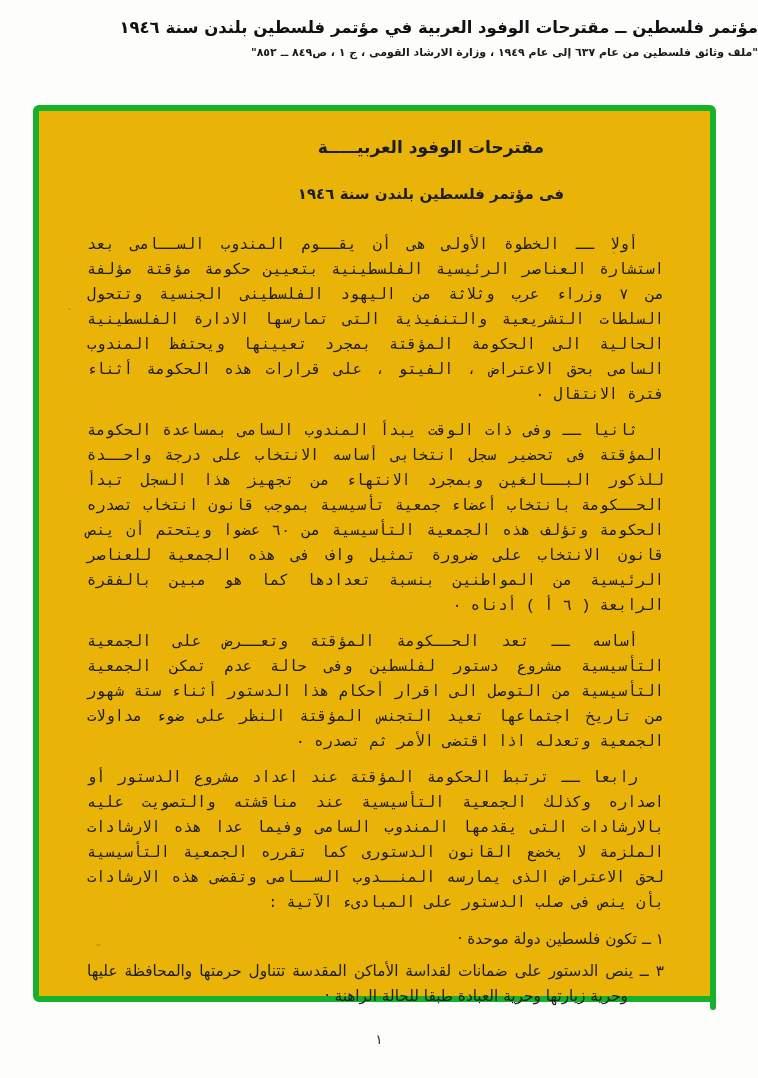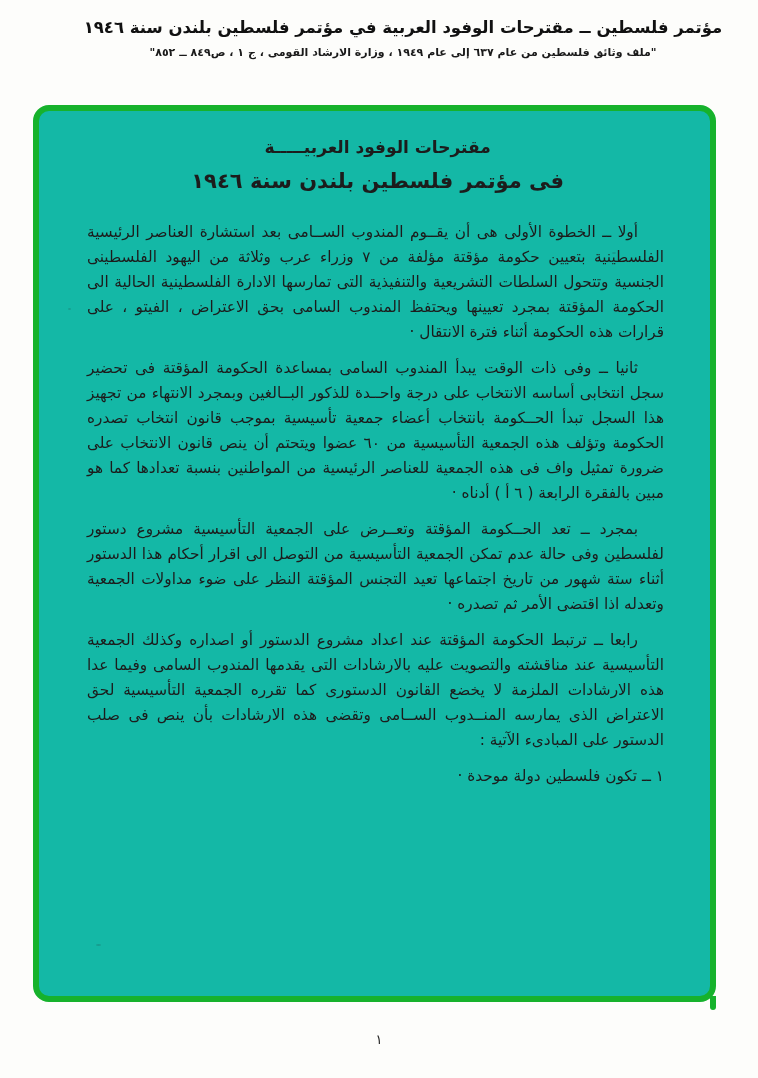--- a/index.html
+++ b/index.html
@@ -10,21 +10,20 @@
     font-family: "DejaVu Sans", sans-serif;
     color: #1c1c1c;
     direction: rtl;
     overflow: hidden;
   }
   .page-header {
     position: absolute;
     top: 18px;
     left: 0;
     width: 100%;
-    text-align: center;
     padding-left: 48px;
   }
   .header-line1 {
     font-size: 16.5px;
     font-weight: bold;
     letter-spacing: 0.2px;
     color: #111;
   }
   .header-line2 {
     margin-top: 9px;
@@ -32,22 +31,22 @@
     font-weight: bold;
     color: #1a1a1a;
   }
   .green-box {
     position: absolute;
     left: 33px;
     top: 105px;
     width: 683px;
     height: 897px;
     border: 6px solid #16b22c;
-    border-radius: 16px;
-    background: #14b8a6;
+    border-radius: 6px;
+    background: #eab308;
   }
   
   .green-box::after {
     content: "";
     position: absolute;
     right: -6px;
     bottom: -14px;
     width: 6px;
     height: 14px;
     background: #16b22c;
@@ -60,25 +59,26 @@
     font-size: 15.3px;
     line-height: 25px;
   }
   .doc-title {
     width: max-content;
     margin: 0 100px 26px auto;
     text-align: center;
     font-weight: bold;
   }
   .doc-title .t1 { font-size: 17px; letter-spacing: 0.3px; }
-  .doc-title .t2 { font-size: 21px; margin-top: 9px; }
+  .doc-title .t2 { font-size: 15px; margin-top: 22px; }
   .para {
     text-align: justify;
     text-indent: 26px;
     margin-bottom: 11px;
+    font-family: Liberation Mono, monospace;
   }
   .para .plabel { font-weight: normal; }
   .items { margin-top: 4px; }
   .item {
     text-align: justify;
     padding-right: 36px;
     text-indent: -36px;
     margin-bottom: 7px;
   }
   .item .marker { white-space: nowrap; }
@@ -113,26 +113,27 @@
 
     <div class="doc-title">
       <div class="t1">مقترحات الوفود العربيـــــة</div>
       <div class="t2">فى مؤتمر فلسطين بلندن سنة ١٩٤٦</div>
     </div>
 
     <p class="para"><span class="plabel">أولا ــ</span> <span>الخطوة الأولى هى أن يقــوم المندوب الســامى بعد استشارة العناصر الرئيسية الفلسطينية بتعيين حكومة مؤقتة مؤلفة من ٧ وزراء عرب وثلاثة من اليهود الفلسطينى الجنسية وتتحول السلطات التشريعية والتنفيذية التى تمارسها الادارة الفلسطينية الحالية الى الحكومة المؤقتة بمجرد تعيينها ويحتفظ المندوب السامى بحق الاعتراض ، الفيتو ، على قرارات هذه الحكومة أثناء فترة الانتقال ·</span></p>
 
     <p class="para"><span class="plabel">ثانيا ــ</span> <span>وفى ذات الوقت يبدأ المندوب السامى بمساعدة الحكومة المؤقتة فى تحضير سجل انتخابى أساسه الانتخاب على درجة واحــدة للذكور البــالغين وبمجرد الانتهاء من تجهيز هذا السجل تبدأ الحــكومة بانتخاب أعضاء جمعية تأسيسية بموجب قانون انتخاب تصدره الحكومة وتؤلف هذه الجمعية التأسيسية من ٦٠ عضوا ويتحتم أن ينص قانون الانتخاب على ضرورة تمثيل واف فى هذه الجمعية للعناصر الرئيسية من المواطنين بنسبة تعدادها كما هو مبين بالفقرة الرابعة ( ٦ أ ) أدناه ·</span></p>
 
-    <p class="para"><span class="plabel">بمجرد ــ</span> <span>تعد الحــكومة المؤقتة وتعــرض على الجمعية التأسيسية مشروع دستور لفلسطين وفى حالة عدم تمكن الجمعية التأسيسية من التوصل الى اقرار أحكام هذا الدستور أثناء ستة شهور من تاريخ اجتماعها تعيد التجنس المؤقتة النظر على ضوء مداولات الجمعية وتعدله اذا اقتضى الأمر ثم تصدره ·</span></p>
+    <p class="para"><span class="plabel">أساسه ــ</span> <span>تعد الحــكومة المؤقتة وتعــرض على الجمعية التأسيسية مشروع دستور لفلسطين وفى حالة عدم تمكن الجمعية التأسيسية من التوصل الى اقرار أحكام هذا الدستور أثناء ستة شهور من تاريخ اجتماعها تعيد التجنس المؤقتة النظر على ضوء مداولات الجمعية وتعدله اذا اقتضى الأمر ثم تصدره ·</span></p>
 
     <p class="para"><span class="plabel">رابعا ــ</span> <span>ترتبط الحكومة المؤقتة عند اعداد مشروع الدستور أو اصداره وكذلك الجمعية التأسيسية عند مناقشته والتصويت عليه بالارشادات التى يقدمها المندوب السامى وفيما عدا هذه الارشادات الملزمة لا يخضع القانون الدستورى كما تقرره الجمعية التأسيسية لحق الاعتراض الذى يمارسه المنــدوب الســامى وتقضى هذه الارشادات بأن ينص فى صلب الدستور على المبادىء الآتية :</span></p>
 
     <div class="items">
       <div class="item"><span class="marker">١ ــ</span> <span>تكون فلسطين دولة موحدة ·</span></div>
+      <div class="item"><span class="marker">٣ ــ</span> <span>ينص الدستور على ضمانات لقداسة الأماكن المقدسة تتناول حرمتها والمحافظة عليها وحرية زيارتها وحرية العبادة طبقا للحالة الراهنة ·</span></div>
     </div>
 
   </div>
 </div>
 
 <div class="speck s1"></div>
 <div class="speck s2"></div>
 <div class="speck s3"></div>
 
 <div class="page-number">١</div>

